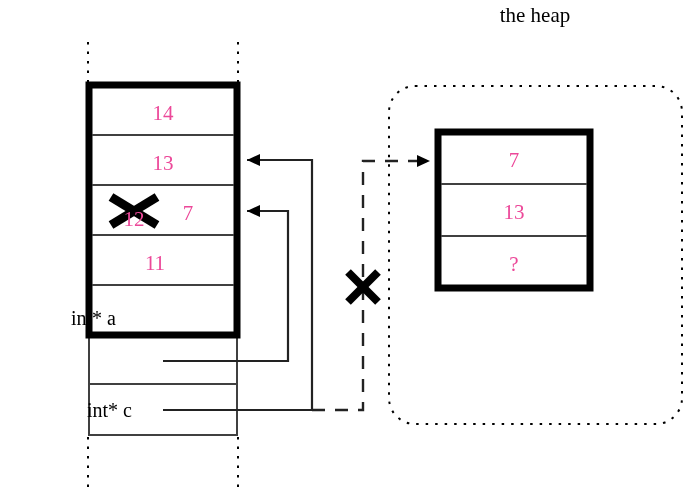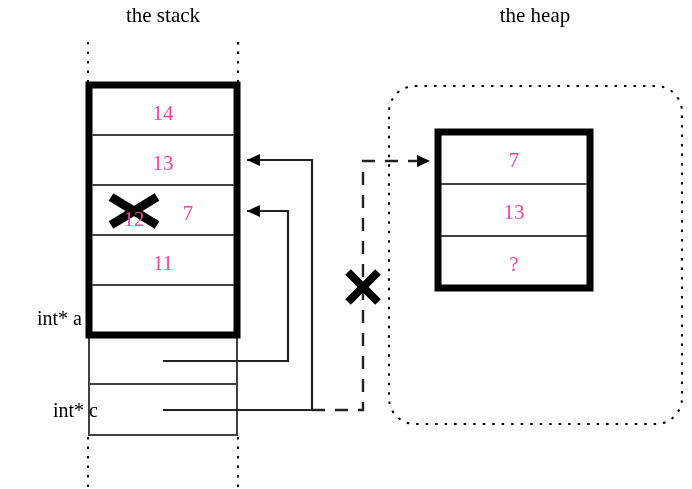--- a/index.html
+++ b/index.html
@@ -29,20 +29,21 @@
     color: #000000;
     white-space: nowrap;
     text-align: center;
   }
   .var-label {
     position: absolute;
     font-size: 20px;
     color: #000000;
     white-space: nowrap;
     text-align: right;
+    margin-left: 34px;
   }
   .cell-value {
     position: absolute;
     font-size: 21px;
     color: #ec4899;
     white-space: nowrap;
     text-align: center;
   }
 </style>
 </head>
@@ -106,33 +107,32 @@
       <line x1="111" y1="197" x2="157" y2="225" stroke="#000000" stroke-width="9" stroke-linecap="butt"></line>
       <line x1="111" y1="225" x2="157" y2="197" stroke="#000000" stroke-width="9" stroke-linecap="butt"></line>
     </g>
 
     <g>
       <line x1="348" y1="272" x2="378" y2="302" stroke="#000000" stroke-width="8" stroke-linecap="butt"></line>
       <line x1="348" y1="302" x2="378" y2="272" stroke="#000000" stroke-width="8" stroke-linecap="butt"></line>
     </g>
   </svg>
 
-  <div class="title-label" style="left:88px; top:3px; width:150px;">the stack</div>
 
   <div class="title-label" style="left:460px; top:3px; width:150px;">the heap</div>
 
   <div class="cell-value" style="left:89px; top:101px; width:148px;">14</div>
 
   <div class="cell-value" style="left:89px; top:151px; width:148px;">13</div>
 
   <div class="cell-value" style="left:110px; top:207px; width:48px; ">12</div>
 
   <div class="cell-value" style="left:166px; top:201px; width:44px; text-align:center;">7</div>
 
-  <div class="cell-value" style="left:89px; top:251px; width:148px;">11</div>
+  <div class="cell-value" style="left:81px; top:251px; width:148px;">11</div>
 
 
   <div class="var-label" style="left:0px; top:307px; width:82px;">int* a</div>
 
 
   <div class="var-label" style="left:16px; top:399px; width:82px;">int* c</div>
 
   <div class="cell-value" style="left:438px; top:148px; width:152px;">7</div>
 
   <div class="cell-value" style="left:438px; top:200px; width:152px;">13</div>

